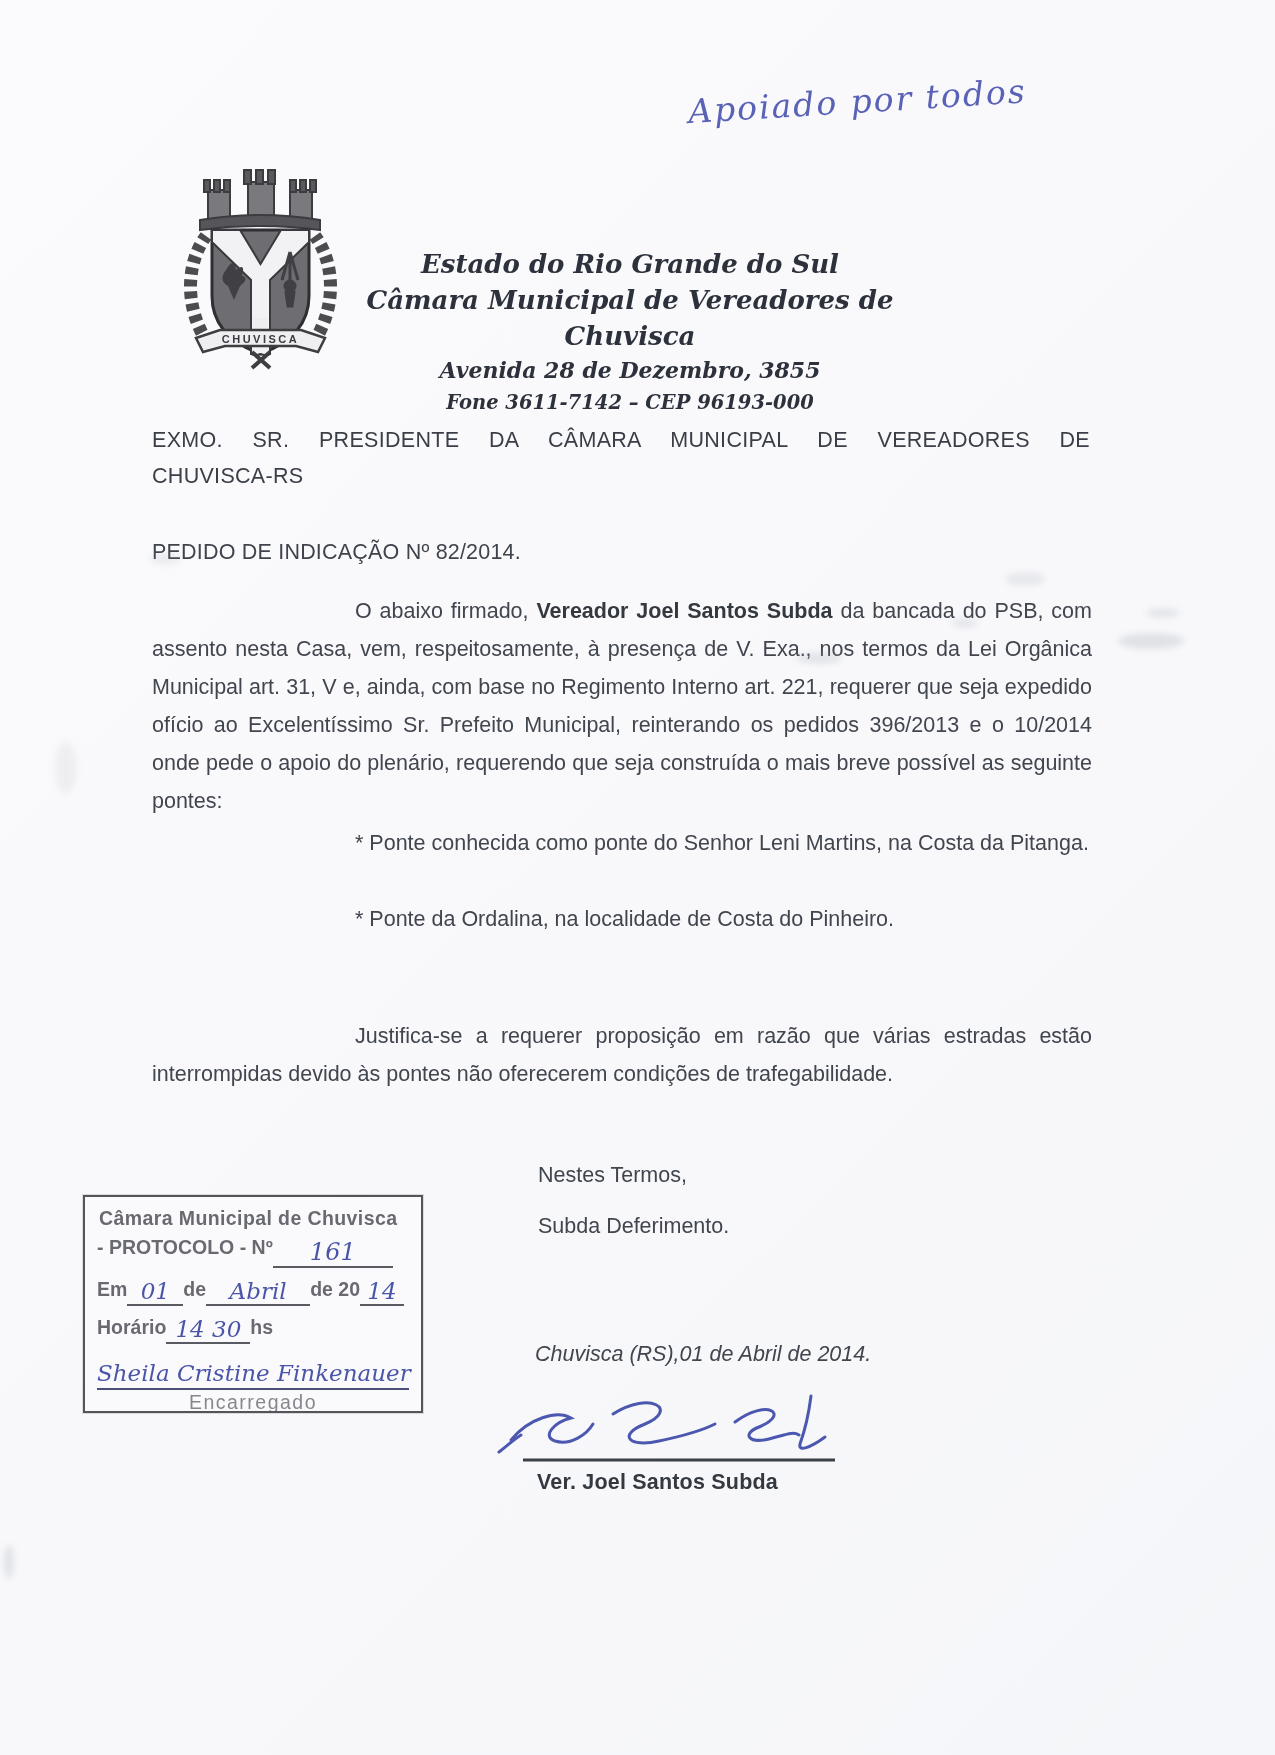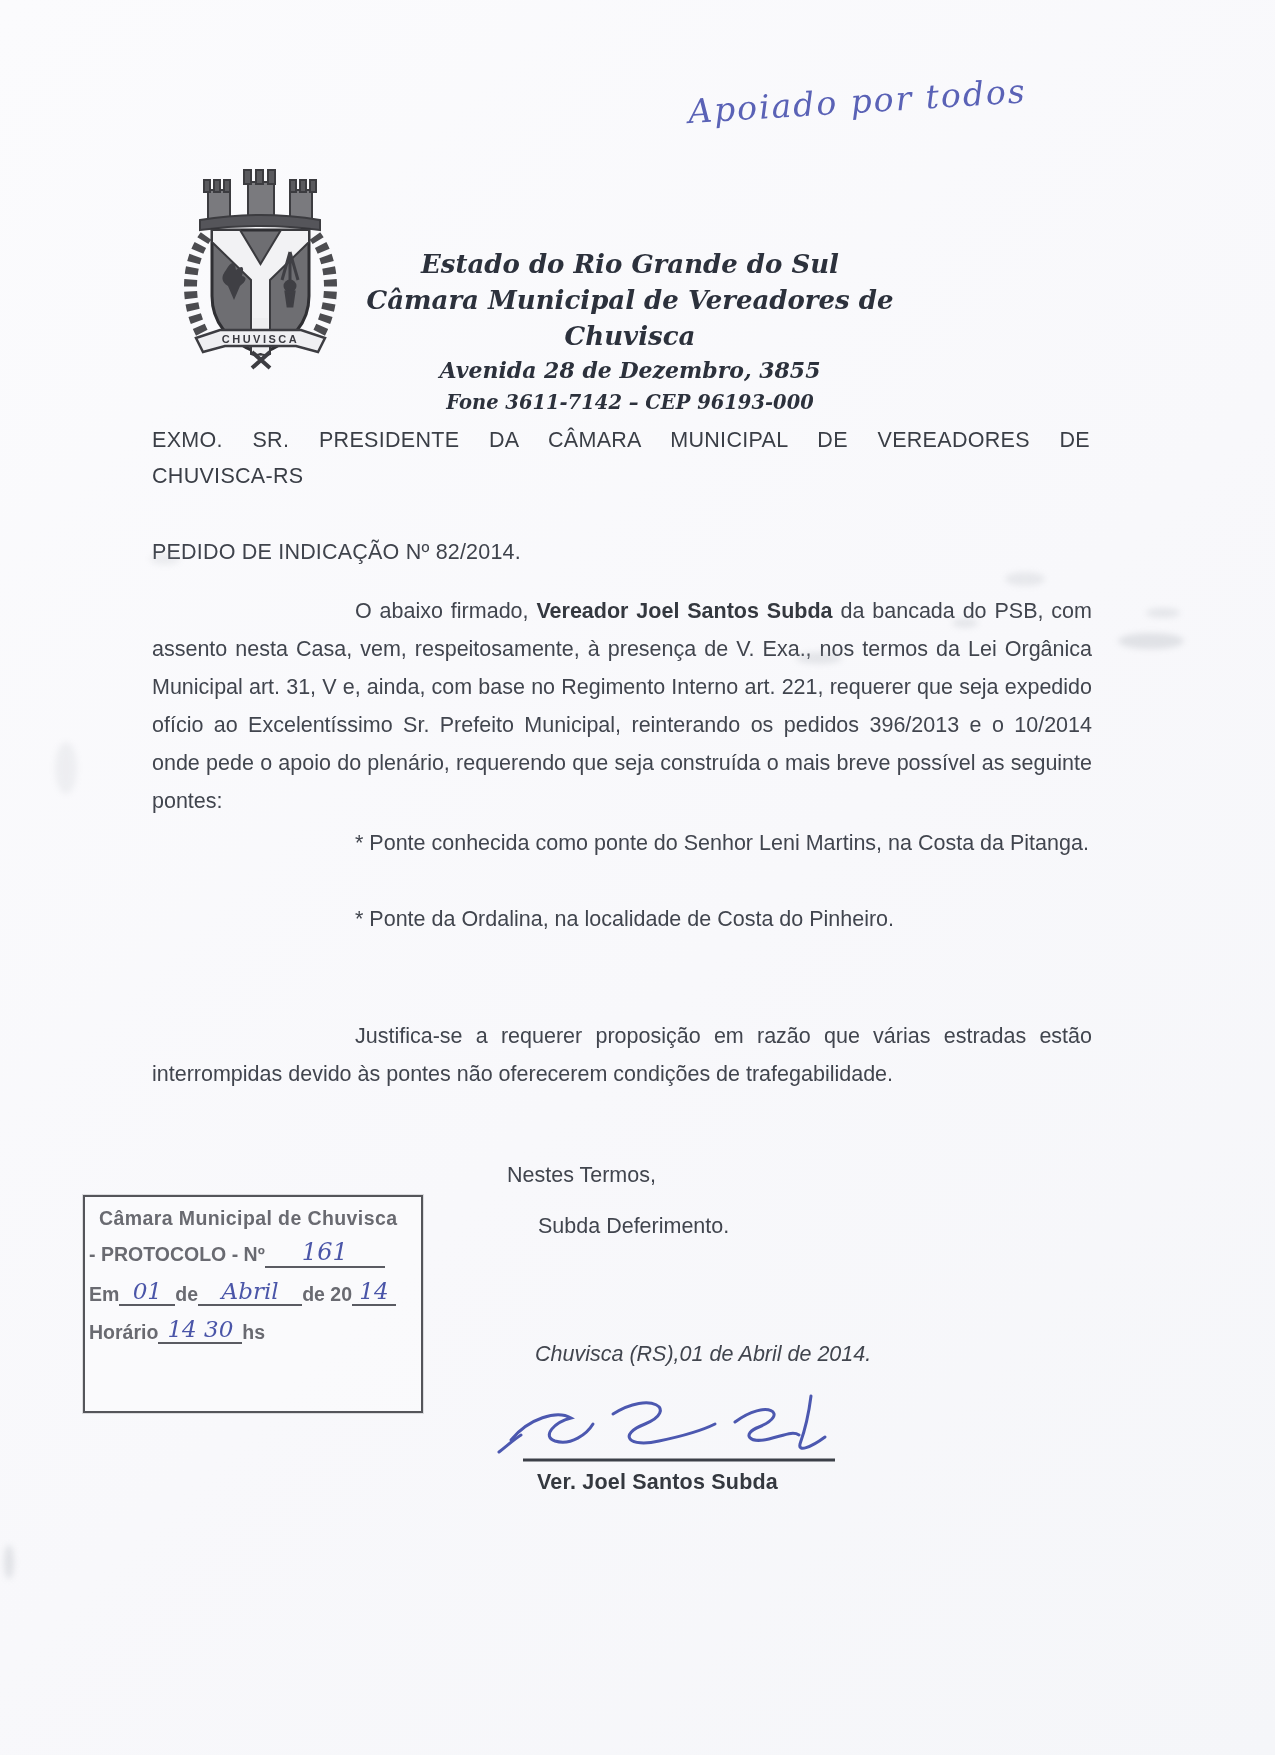--- a/index.html
+++ b/index.html
@@ -53,39 +53,39 @@
   .para{
     position:absolute;left:152px;width:940px;
     font-size:21.5px;line-height:38px;color:#41454e;
     text-align:justify;text-align-last:left;
   }
   .p1{top:592px;text-indent:203px;}
   .p1 b{color:#34383f;}
   .b1{top:824px;text-indent:203px;}
   .b2{top:900px;text-indent:203px;}
   .just{top:1017px;text-indent:203px;}
-  .closing1{position:absolute;left:507px;top:1163px;font-size:21.5px;color:#41454e;}
+  .closing1{position:absolute;left:538px;top:1163px;font-size:21.5px;color:#41454e;}
   .closing2{position:absolute;left:538px;top:1214px;font-size:21.5px;color:#41454e;}
   .dateline{position:absolute;left:535px;top:1342px;font-size:21.5px;color:#41454e;font-style:italic;}
   .signame{position:absolute;left:537px;top:1470px;font-size:21.5px;font-weight:bold;color:#34383f;letter-spacing:.2px;}
   .sig-svg{position:absolute;left:495px;top:1390px;}
   
   .stamp{
     position:absolute;left:83px;top:1195px;width:340px;height:218px;
     border:2.5px solid #54555a;
     box-shadow:0 0 0 1px rgba(90,90,95,.18);
     box-sizing:border-box;
     color:#56575e;
     background:rgba(255,255,255,.25);
   }
   .stamp .org{
     margin:10px 8px 0 14px;font-size:19.5px;font-weight:600;
     letter-spacing:.4px;opacity:.88;
   }
-  .stamp .row{display:flex;align-items:flex-end;margin-left:4px;}
+  .stamp .row{display:flex;align-items:flex-start;margin-left:12px;}
   .stamp .lbl{font-size:19.5px;font-weight:600;opacity:.88;white-space:nowrap;}
   .hand{
     font-family:"DejaVu Serif", serif;font-style:italic;
     color:#4a55a8;
   }
   .stamp .uline{
     border-bottom:2px solid #5a5b62;
     text-align:center;
   }
   .stamp .proto-row{margin-top:6px;}
@@ -219,20 +219,24 @@
       <span class="lbl">de</span>
       <span class="hand uline d-month">Abril</span>
       <span class="lbl">de 20</span>
       <span class="hand uline d-year">14</span>
     </div>
     <div class="row time-row">
       <span class="lbl">Horário</span>
       <span class="hand uline t-time">14 30</span>
       <span class="lbl">hs</span>
     </div>
+    <div class="sig-row">
+      <span class="hand sig-hand">Sheila Cristine Finkenauer</span>
+      <div class="role">Encarregado</div>
+    </div>
   </div>
 
   <div class="smudge sm1"></div>
   <div class="smudge sm2"></div>
   <div class="smudge sm3"></div>
   <div class="smudge sm4"></div>
   <div class="smudge sm5"></div>
   <div class="smudge sm6"></div>
   <div class="smudge sm7"></div>
   <div class="smudge sm8"></div>

